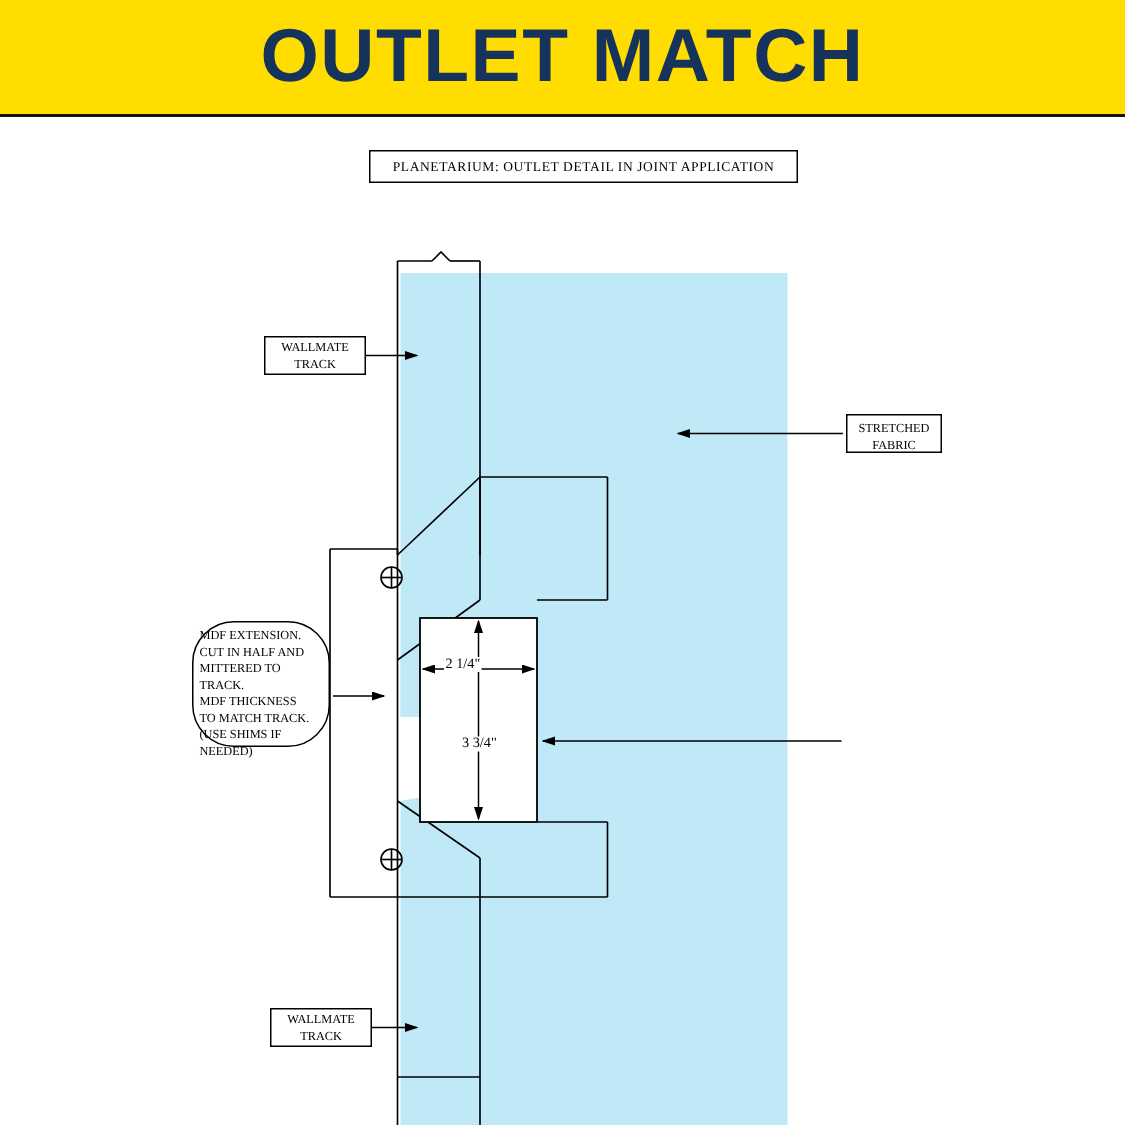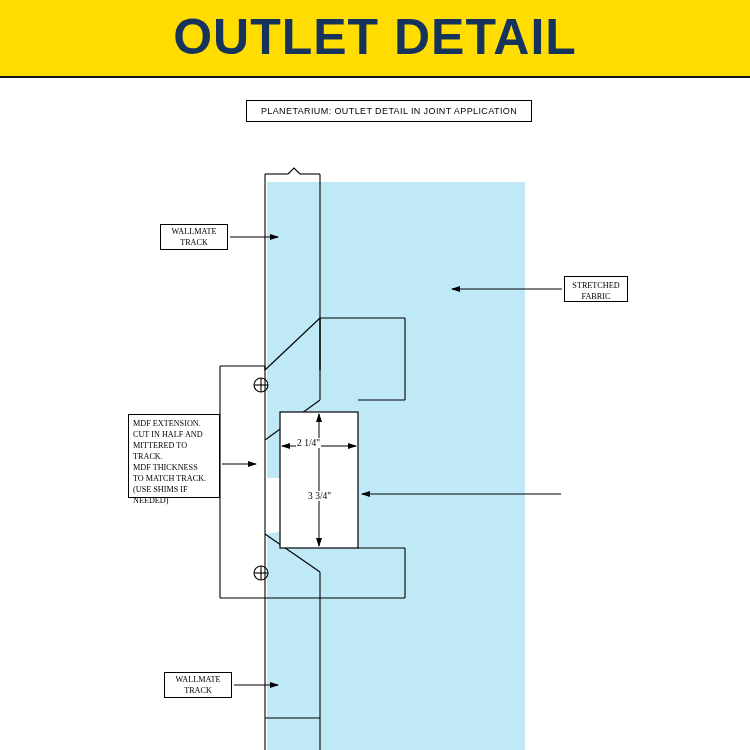--- a/index.html
+++ b/index.html
@@ -72,64 +72,65 @@
     padding: 3px 4px;
     text-transform: uppercase;
     white-space: pre-line;
   }
   .callout.center {
     text-align: center;
     display: flex;
     align-items: center;
     justify-content: center;
     padding: 2px;
+    margin-left: 16px;
   }
 
   #title-block {
     position: absolute;
     left: 246px;
     top: 22px;
     width: 286px;
     height: 22px;
     border: 1px solid #000000;
     background: #ffffff;
-    font-family: Liberation Sans, sans-serif;
+    font-family: Liberation Serif, serif;
     font-size: 9px;
     letter-spacing: 0.4px;
     color: #000000;
     display: flex;
     align-items: center;
     justify-content: center;
     text-transform: uppercase;
     box-sizing: border-box;
   }
 
   #cal-wallmate-top   { left: 160px; top: 146px; width: 68px; height: 26px; }
   #cal-wallmate-bot   { left: 164px; top: 594px; width: 68px; height: 26px; }
   #cal-stretched      { left: 564px; top: 198px; width: 64px; height: 26px; text-align: center; }
-  #cal-mdf            { left: 128px; top: 336px; width: 92px; height: 84px; }
+  #cal-mdf            { left: 128px; top: 336px; width: 92px; height: 84px; border-radius: 28px; }
   #cal-fabric         { left: 563px; top: 352px; width: 86px; height: 90px; }
 
   .dim-label {
     position: absolute;
     font-family: "Liberation Serif", serif;
     font-size: 9.5px;
     color: #000000;
     background: #bfe9f7;
     padding: 0 1px;
     white-space: nowrap;
   }
   #dim-width  { left: 296px; top: 360px; background: #ffffff; }
   #dim-height { left: 307px; top: 413px; background: #ffffff; }
 </style>
 </head>
 <body>
 
 <div id="banner">
-  <div id="banner-title">OUTLET DETAIL</div>
+  <div id="banner-title">OUTLET MATCH</div>
 </div>
 
 <div id="sheet">
 
   <div id="title-block">PLANETARIUM: OUTLET DETAIL IN JOINT APPLICATION</div>
 
   <svg id="drawing" viewBox="0 0 750 672">
     <defs>
       <marker id="arrow" markerWidth="9" markerHeight="9" refX="8" refY="3" orient="auto" markerUnits="strokeWidth">
         <path d="M0,0 L9,3 L0,6 z" fill="#000000"></path>

